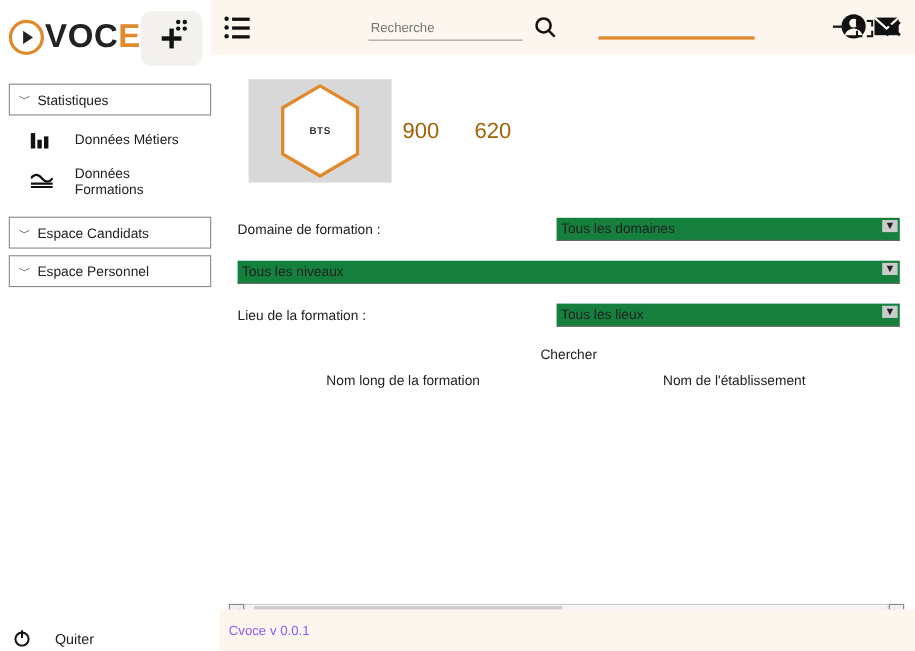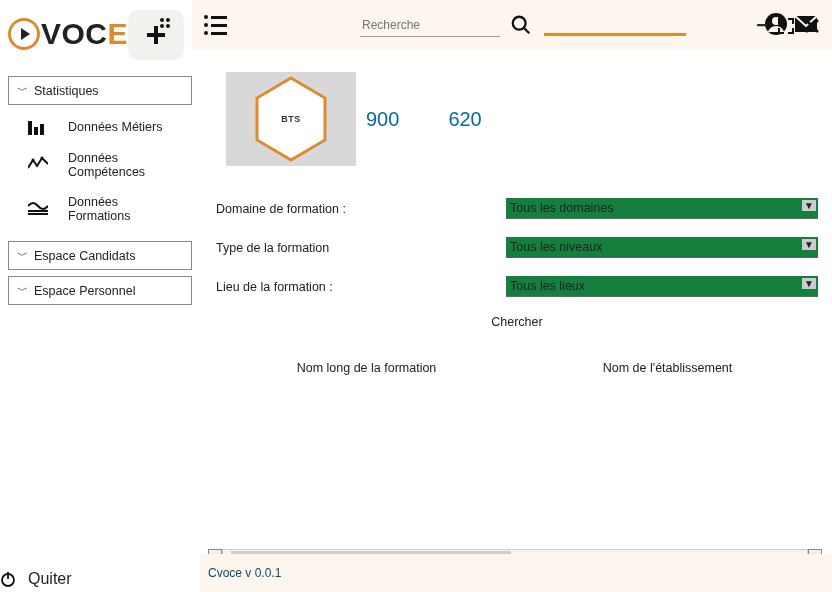--- a/index.html
+++ b/index.html
@@ -4,21 +4,21 @@
 <style>
   * { box-sizing: border-box; margin: 0; padding: 0; font-family: Arial, sans-serif; }
   body { width: 832px; height: 592px; background: #fff; position: relative; overflow: hidden; font-size: 13px; color: #222; }
 
   
   .topbar { position: absolute; top: 0; left: 192px; right: 0; height: 50px; background: #fdf6ee; display: flex; align-items: center; padding: 0 12px; }
   .menu-btn { width: 28px; height: 28px; display: flex; flex-direction: column; justify-content: center; gap: 4px; margin-right: 8px; cursor: pointer; }
   .menu-btn .row { display: flex; align-items: center; gap: 3px;}
   .menu-btn .dot { width:4px;height:4px;background:#111;border-radius:50%; }
   .menu-btn .line { height:3px; width:16px; background:#111; }
-  .search-wrap { margin-left: 120px; display:flex; align-items:center; gap:10px; }
+  .search-wrap { margin-left: 95px; display:flex; align-items:center; gap:10px; }
   .search-input { width: 140px; border: none; border-bottom: 1px solid #999; background: transparent; padding: 4px 2px; font-size: 12px; outline: none; }
   .search-underline { height:3px; width:142px; background:#e08a2e; position:absolute; top:33px; left:352px; }
   .icon-btn { cursor:pointer; display:flex; align-items:center; justify-content:center; }
   .top-right { position:absolute; right:12px; top:14px; display:flex; align-items:center; gap:10px; }
   .user-mail { position:absolute; left:572px; top:12px; display:flex; align-items:center; gap:6px; }
 
   
   .logo-area { position:absolute; top:4px; left:8px; width:176px; height:60px; display:flex; align-items:center; }
   .logo-text { font-size:30px; font-weight:700; letter-spacing:0.5px; display:flex; align-items:center; }
   .logo-play { width:32px; height:32px; border:3px solid #e08a2e; border-radius:50%; display:flex; align-items:center; justify-content:center; margin-right:1px;}
@@ -39,44 +39,44 @@
   .menu-item { display:flex; align-items:center; gap:20px; padding:8px 8px 8px 20px; font-size:12.5px; cursor:pointer; }
   .menu-section { margin-bottom:10px; }
   .mi-icon { width:20px; height:16px; display:flex; align-items:flex-end; gap:2px;}
   .barA{width:4px;height:14px;background:#111;}
   .barB{width:4px;height:8px;background:#111;}
   .barC{width:4px;height:11px;background:#111;}
   .comp-icon svg, .form-icon svg { width:20px;height:16px; }
 
   
   .main { position:absolute; top:60px; left:216px; right:14px; bottom:46px; }
-  .cards { display:flex; gap:49px; padding:12px 0 24px 10px; }
+  .cards { display:flex; gap:32px; padding:12px 0 24px 10px; }
   .card { display:flex; align-items:center; gap:10px; }
   .hex-wrap { width:130px; height:94px; background:#d8d8d8; display:flex; align-items:center; justify-content:center; }
   .hex { position:relative; width:76px; height:86px; }
   .hex svg { width:76px; height:86px; }
   .hex-label { position:absolute; top:50%; left:50%; transform:translate(-50%,-50%); font-size:9px; font-weight:700; letter-spacing:0.5px; color:#333; }
-  .card-num { font-size:20px; color:#0369a1; }
+  .card-num { font-size:20px; color:#a16207; }
 
   .filters { margin-top:8px; }
   .filter-row { display:flex; align-items:center; margin-bottom:18px; }
   .filter-label { width:290px; font-size:12.5px; }
   .select { flex:1; position:relative; border-bottom:1px solid #666; padding:3px 18px 3px 4px; font-size:12.5px; cursor:pointer; background:#15803d; }
   .select .caret { position:absolute; right:2px; top:2px; font-size:10px; background:#ccc; padding:0 2px; }
-  .chercher { text-align:center; font-size:12.5px; margin:2px 0 22px; cursor:pointer; }
+  .chercher { text-align:center; font-size:12.5px; margin:2px 0 0; cursor:pointer; }
   .table-hdr { display:flex; border-top:0; }
   .th { flex:1; text-align:center; padding:10px 4px; font-size:12.5px; }
 
   .hscroll { position:absolute; bottom:28px; left:208px; right:10px; height:16px; display:flex; align-items:center; }
   .hscroll .arrow { width:14px; height:14px; border:1px solid #888; background:#eee; font-size:9px; display:flex;align-items:center;justify-content:center; cursor:pointer;}
   .hscroll .track { flex:1; height:14px; background:#f4f4f4; border:1px solid #ccc; position:relative;}
   .hscroll .thumb { position:absolute; left:8px; top:1px; height:10px; width:280px; background:#ccc; }
 
-  .footer-left { position:absolute; bottom:4px; left:0; display:flex; align-items:center; gap:12px; font-size:16px; cursor:pointer;}
-  .footer-bar { position:absolute; bottom:0; left:200px; right:0; height:38px; background:#fdf6ee; display:flex; align-items:center; padding-left:8px; font-size:12px; color:#0c4a6e;}
+  .footer-left { position:absolute; bottom:4px; left:12px; display:flex; align-items:center; gap:22px; font-size:13px; cursor:pointer;}
+  .footer-bar { position:absolute; bottom:0; left:200px; right:0; height:38px; background:#fdf6ee; display:flex; align-items:center; padding-left:8px; font-size:12px; color:#8b5cf6;}
 </style>
 </head>
 <body>
 
 <div class="logo-area">
   <div class="logo-text">
     <span class="logo-play"></span>
     <span>V</span>
     <span>OC</span>
     <span class="logo-e">E</span>
@@ -154,30 +154,20 @@
       <span class="chev">﹀</span>
       <span>Statistiques</span>
     </div>
     <div class="menu-item">
       <span class="mi-icon">
           <span class="barA"></span>
           <span class="barB"></span>
           <span class="barC"></span>
         </span>
       <span>Données Métiers</span>
-    </div>
-    <div class="menu-item">
-      <span class="comp-icon">
-        <svg viewBox="0 0 20 16">
-            <polyline points="0,12 5,4 9,10 14,2 20,8" fill="none" stroke="#111" stroke-width="2"></polyline>
-            <circle cx="5" cy="4" r="1.5" fill="#111"></circle>
-            <circle cx="14" cy="2" r="1.5" fill="#111"></circle>
-          </svg>
-      </span>
-      <span>Données Compétences</span>
     </div>
     <div class="menu-item">
       <span class="form-icon">
         <svg viewBox="0 0 20 16">
             <path d="M0 6 Q5 0 10 6 T20 6" fill="none" stroke="#111" stroke-width="2"></path>
             <line x1="0" y1="11" x2="20" y2="11" stroke="#111" stroke-width="2"></line>
             <line x1="0" y1="14" x2="20" y2="14" stroke="#111" stroke-width="2"></line>
           </svg>
       </span>
       <span>Données Formations</span>
@@ -213,21 +203,20 @@
 
   <div class="filters">
     <div class="filter-row">
       <span class="filter-label">Domaine de formation :</span>
       <div class="select">
         <span>Tous les domaines</span>
         <span class="caret">▼</span>
       </div>
     </div>
     <div class="filter-row">
-      <span class="filter-label">Type de la formation</span>
       <div class="select">
         <span>Tous les niveaux</span>
         <span class="caret">▼</span>
       </div>
     </div>
     <div class="filter-row">
       <span class="filter-label">Lieu de la formation :</span>
       <div class="select">
         <span>Tous les lieux</span>
         <span class="caret">▼</span>

